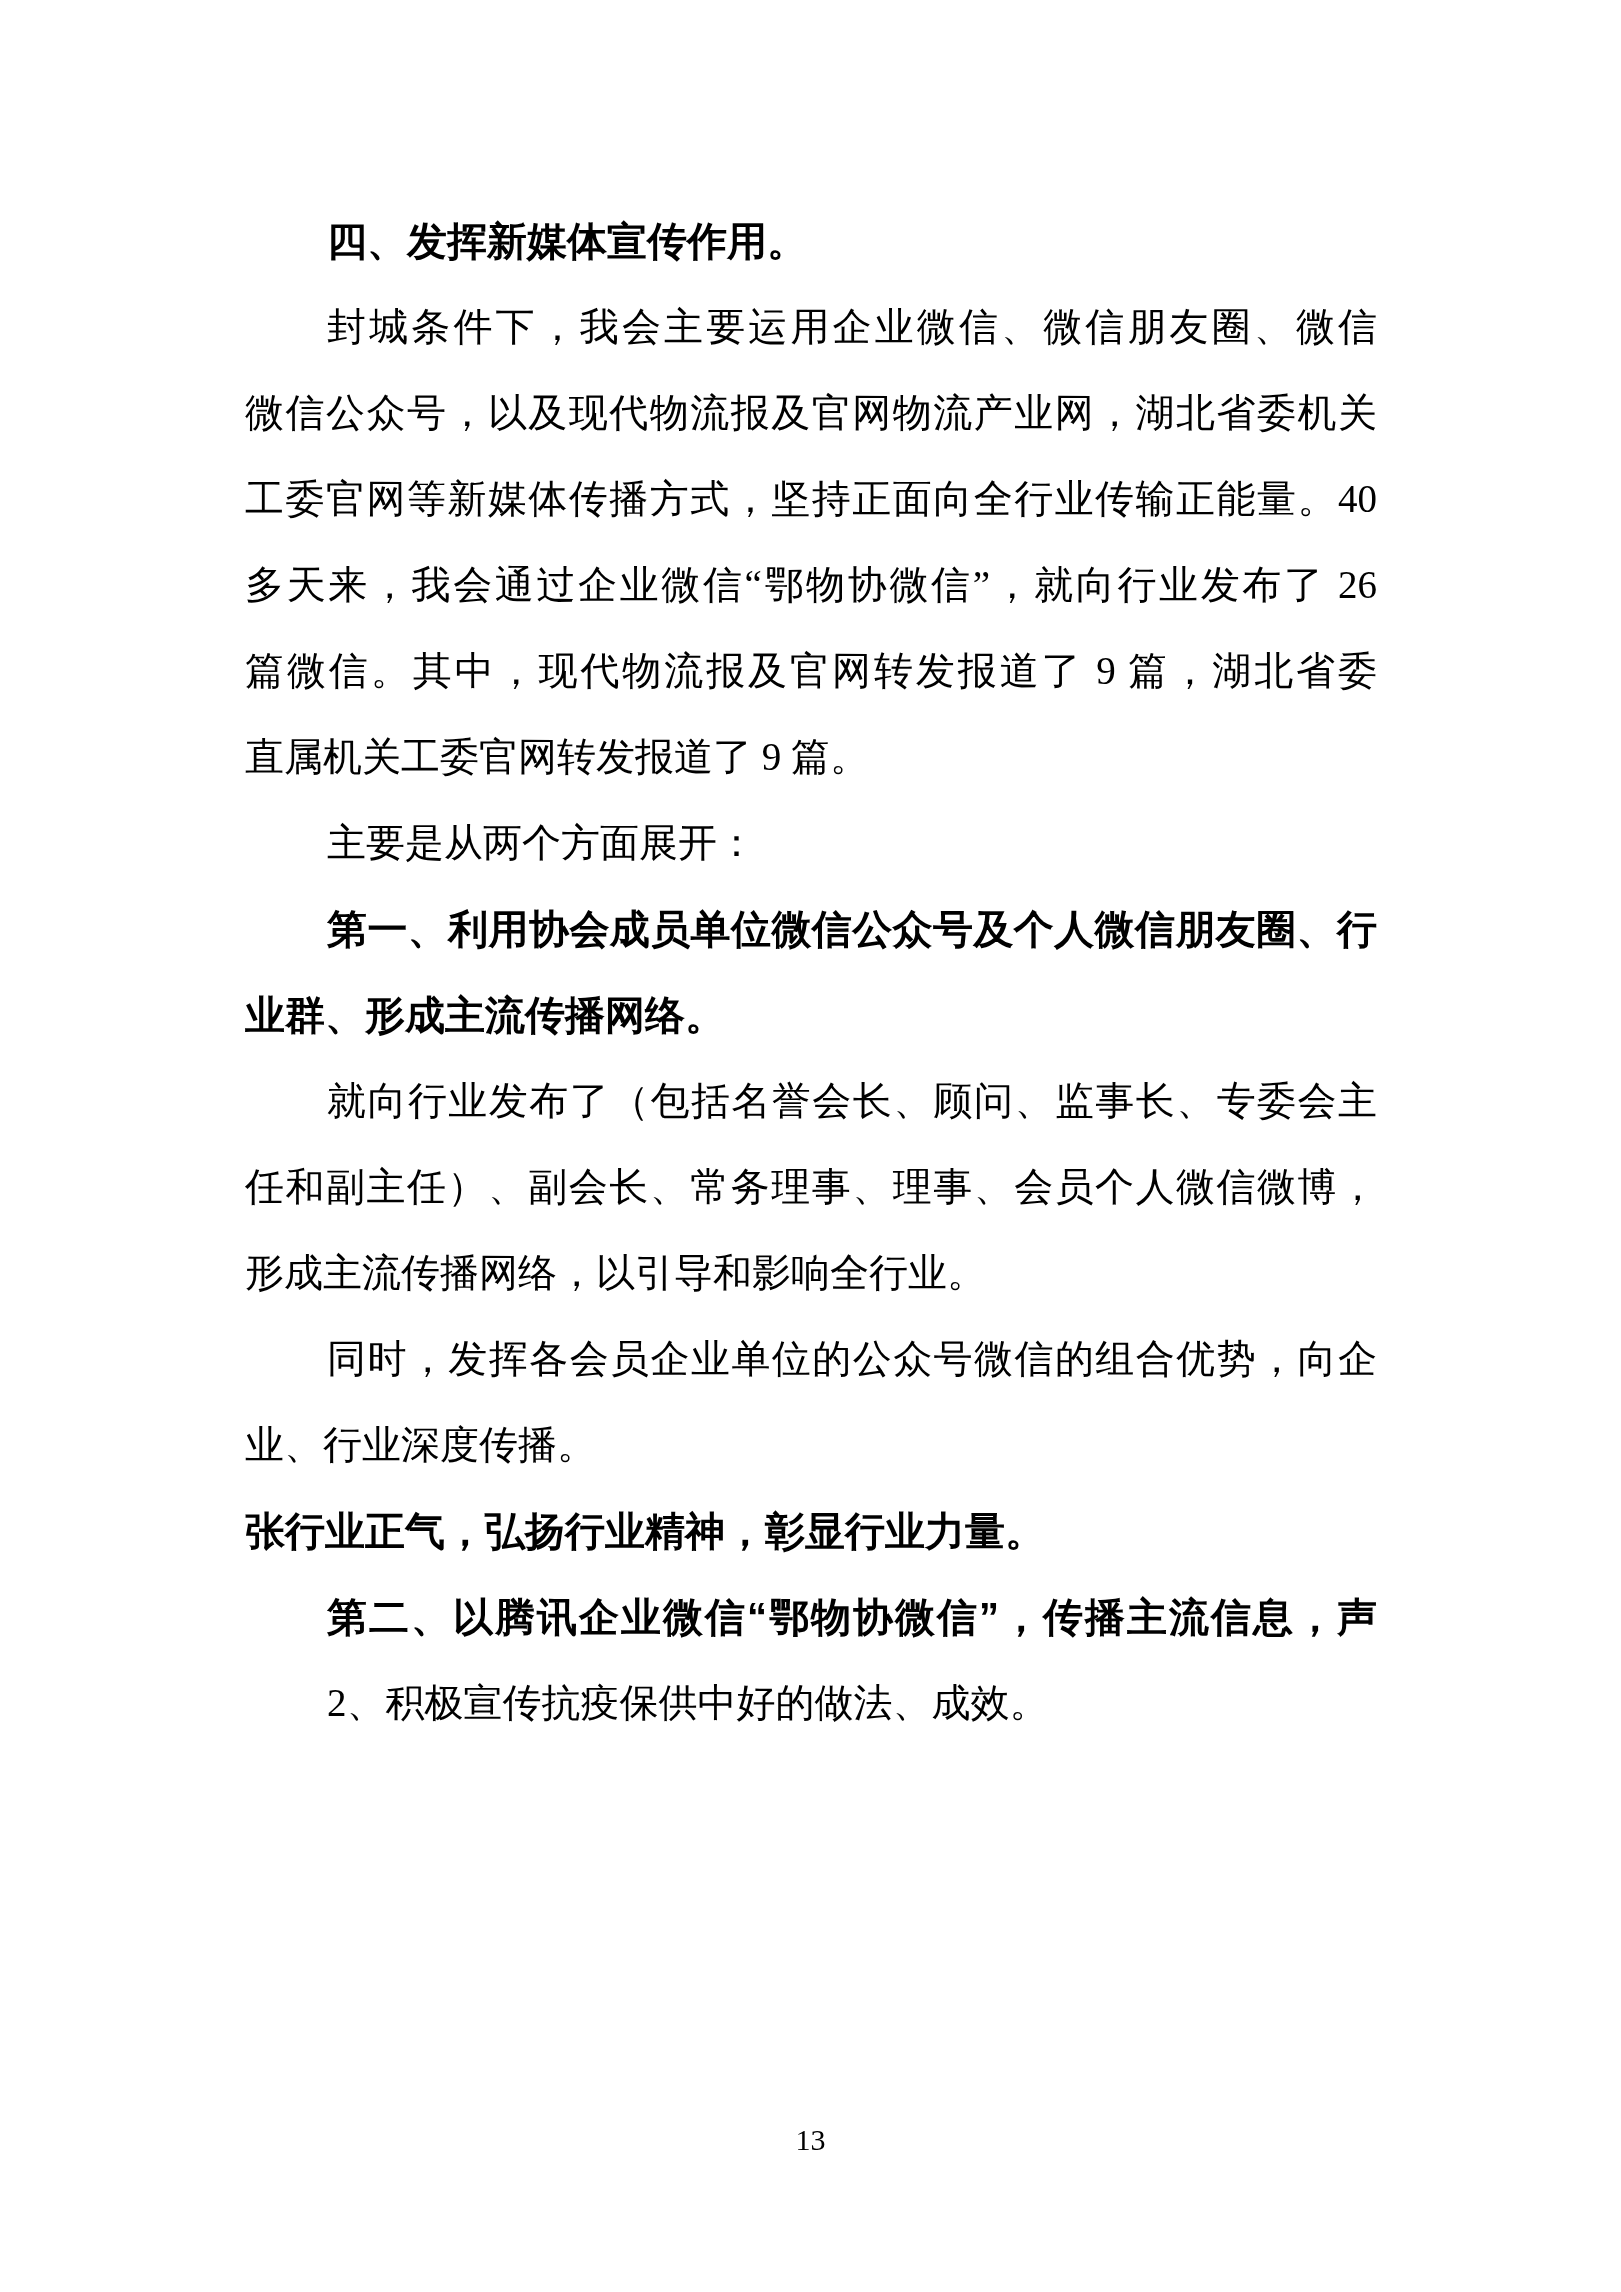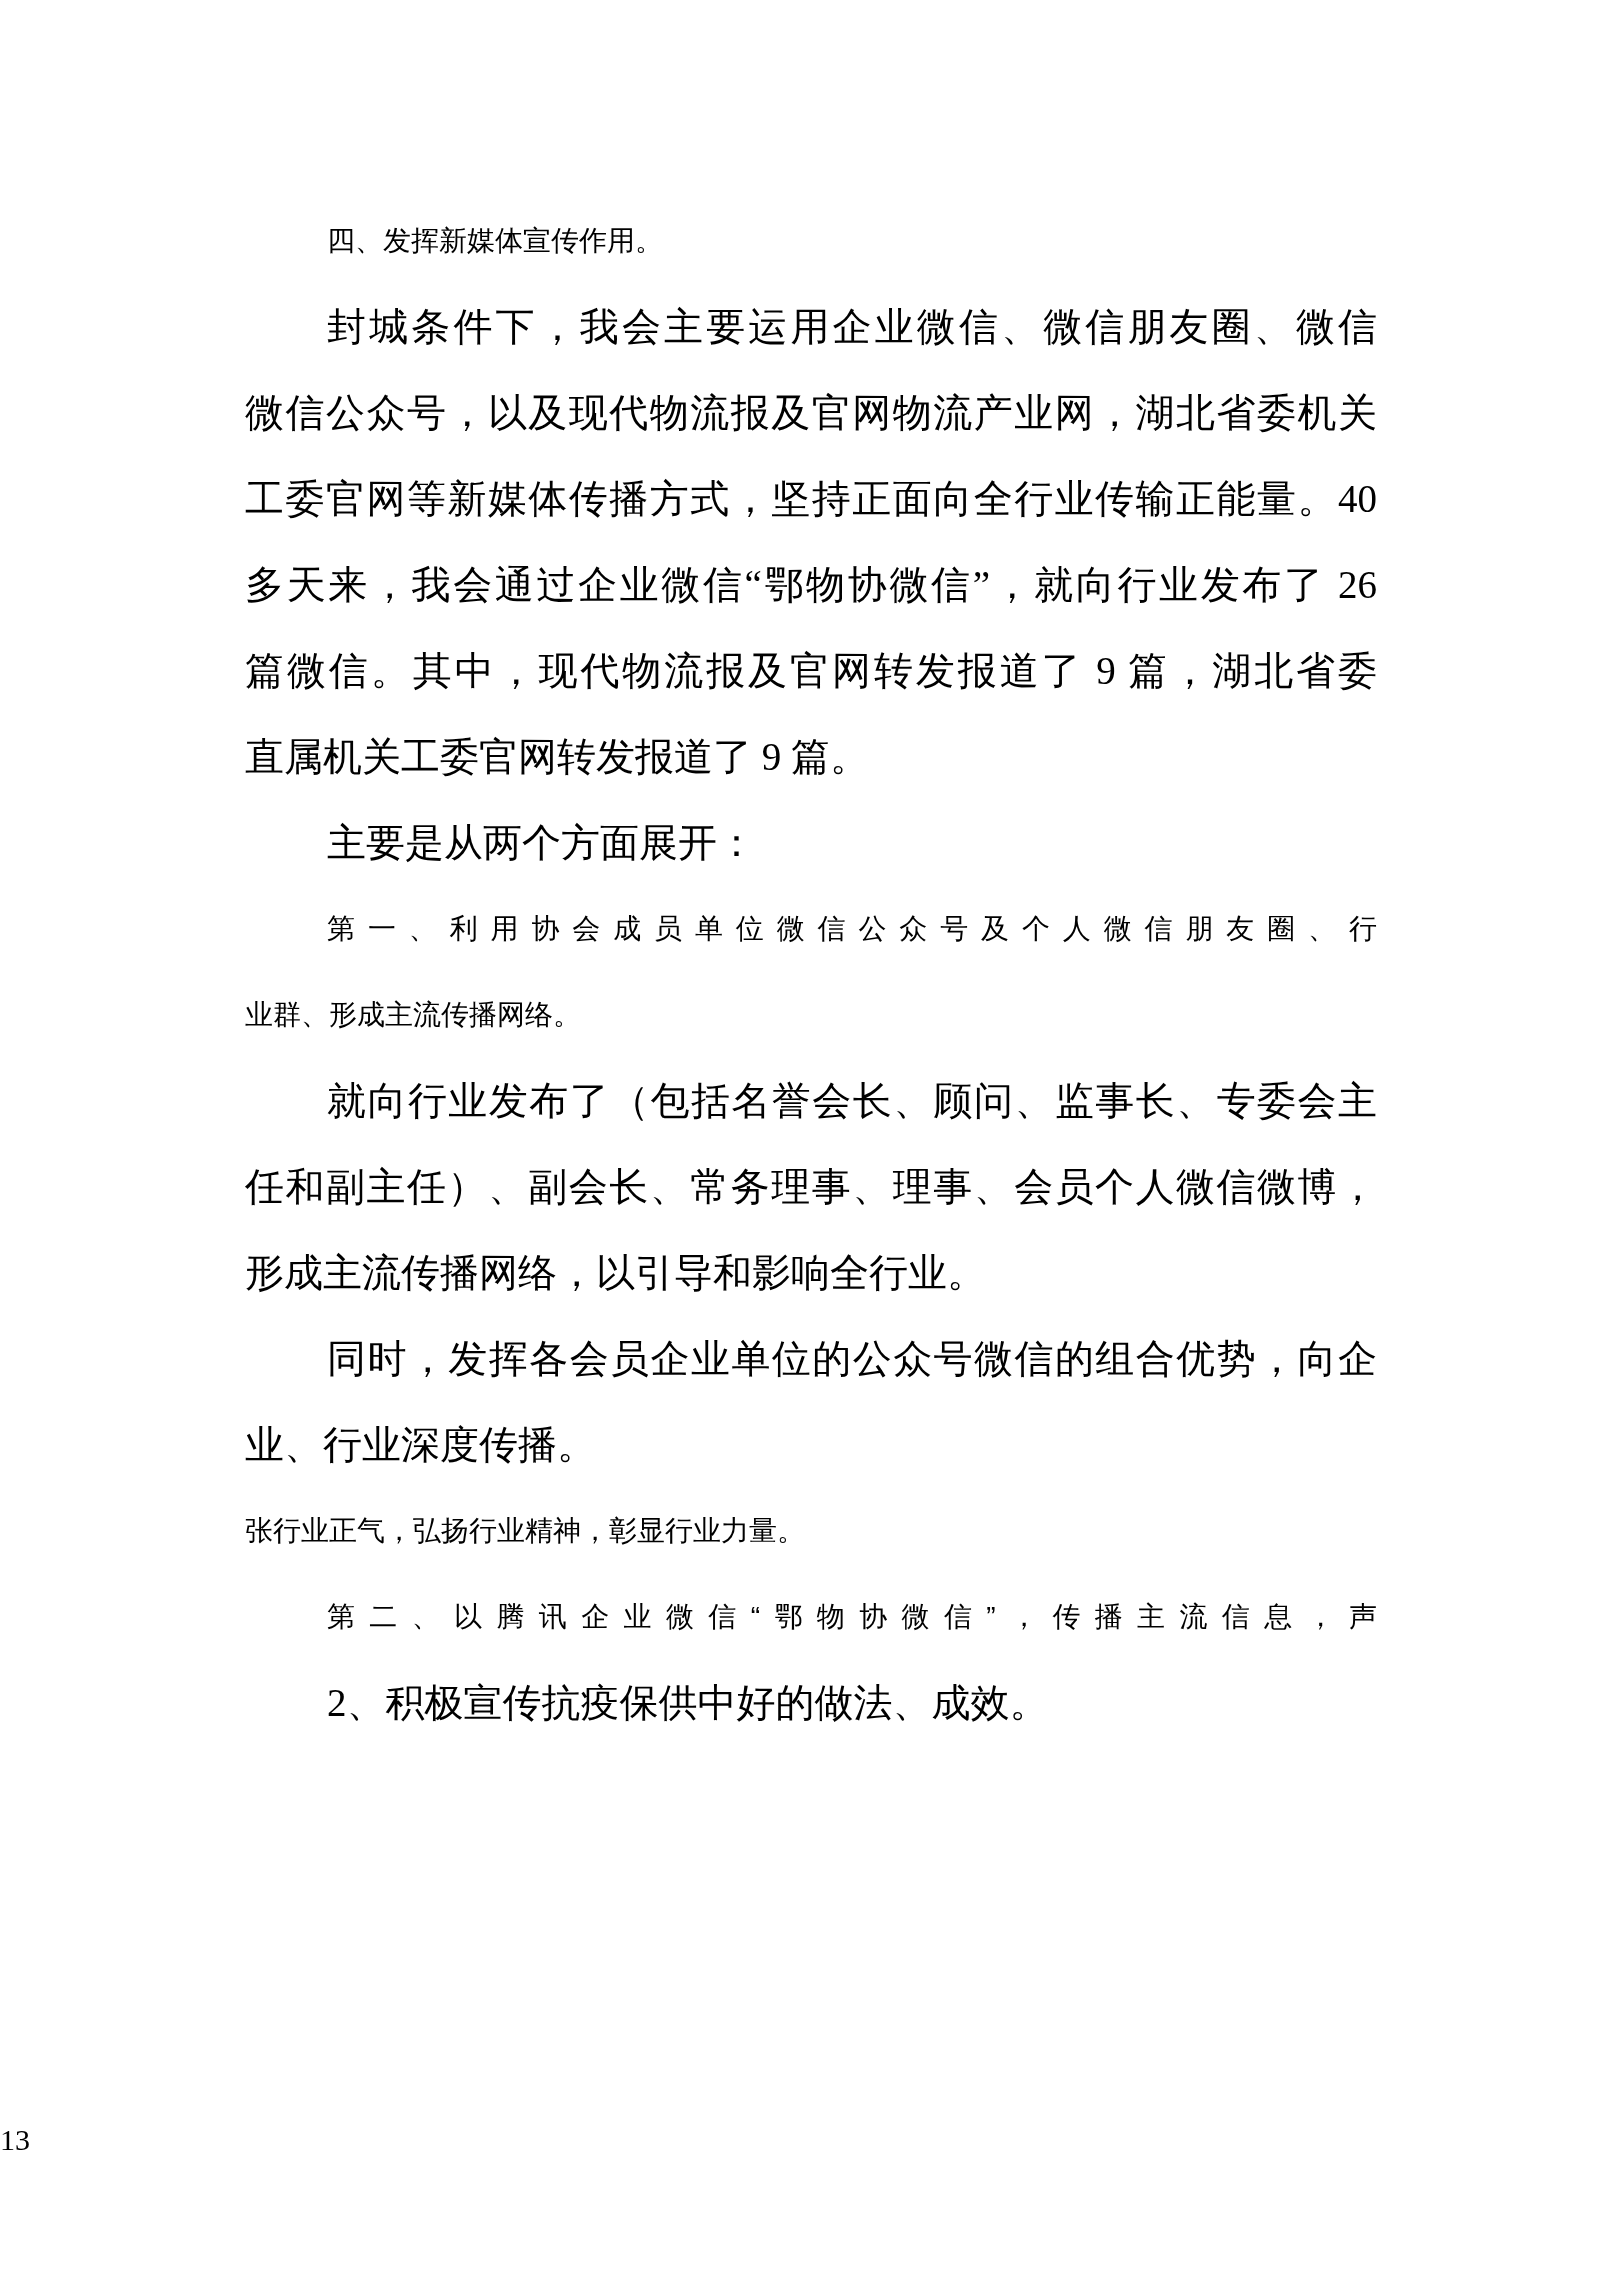--- a/index.html
+++ b/index.html
@@ -33,28 +33,29 @@
     overflow: hidden;
   }
   .line.indent { padding-left: 82px; }
   .line.last {
     text-align: left;
     text-align-last: left;
   }
   .paragraph.heading .line,
   .paragraph.bold .line {
     font-family: "Liberation Sans", "DejaVu Sans", sans-serif;
-    font-weight: normal;
-    font-size: 28px;
+    font-weight: bold;
+    font-size: 40px;
   }
   .page-number {
     position: absolute;
     top: 2123px;
     left: 0;
     width: 100%;
+    text-align: center;
     font-size: 30px;
     line-height: 33px;
     font-family: "Liberation Serif", "DejaVu Serif", serif;
     color: #000000;
   }
 </style>
 </head>
 <body>
 
 <div class="page">

